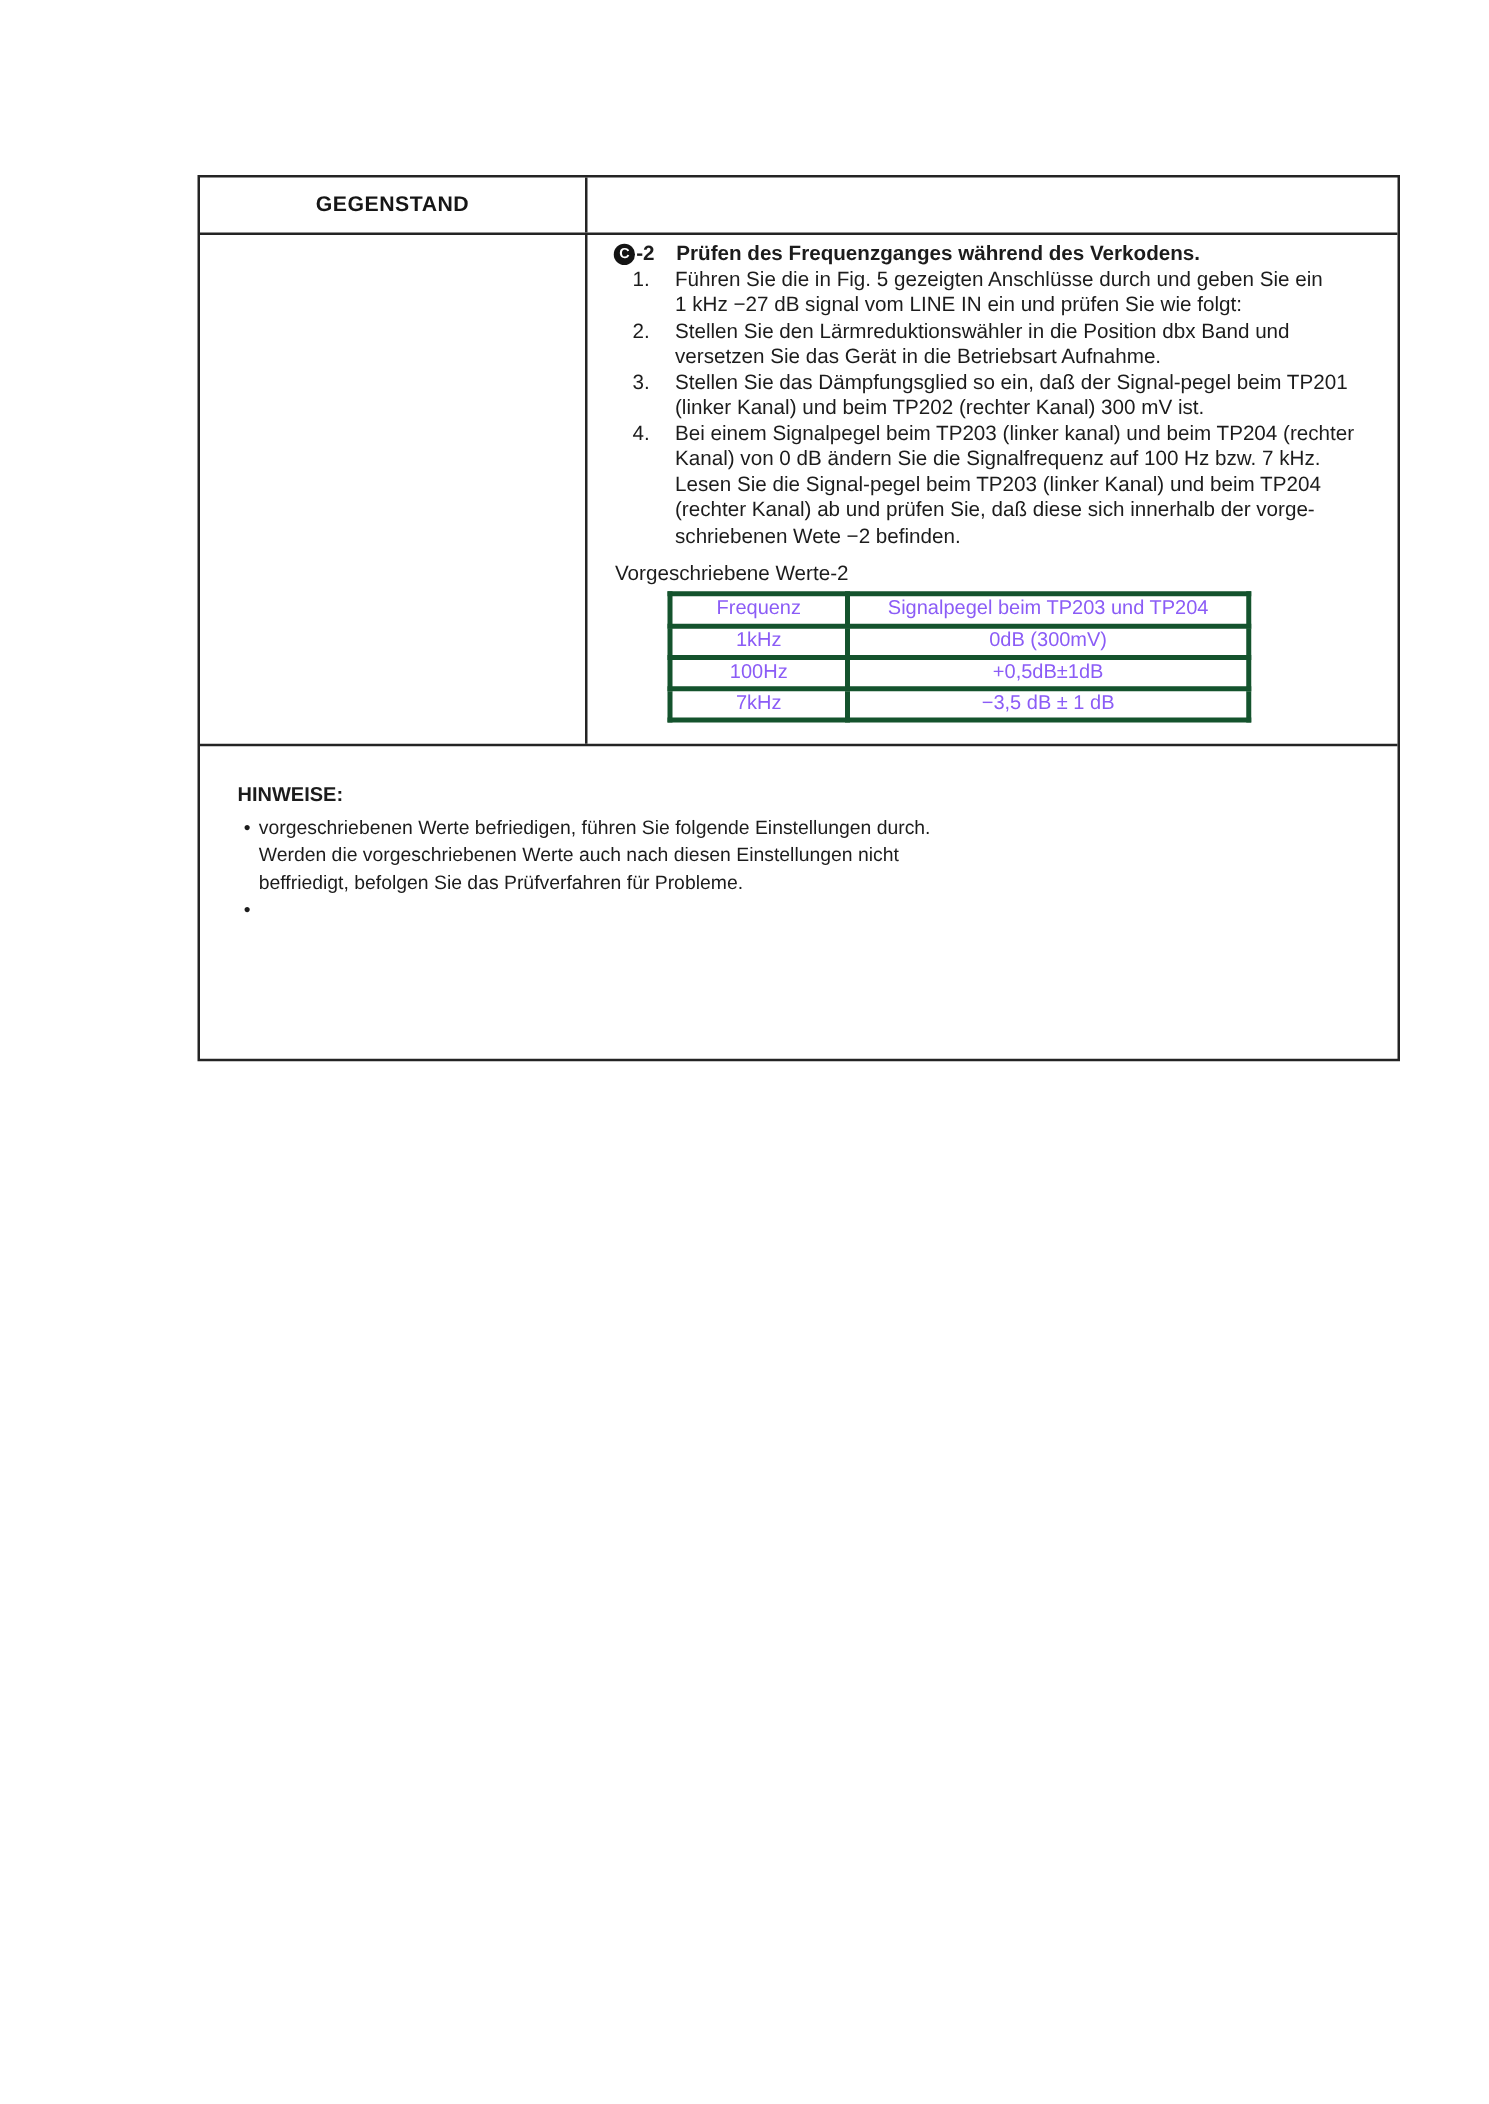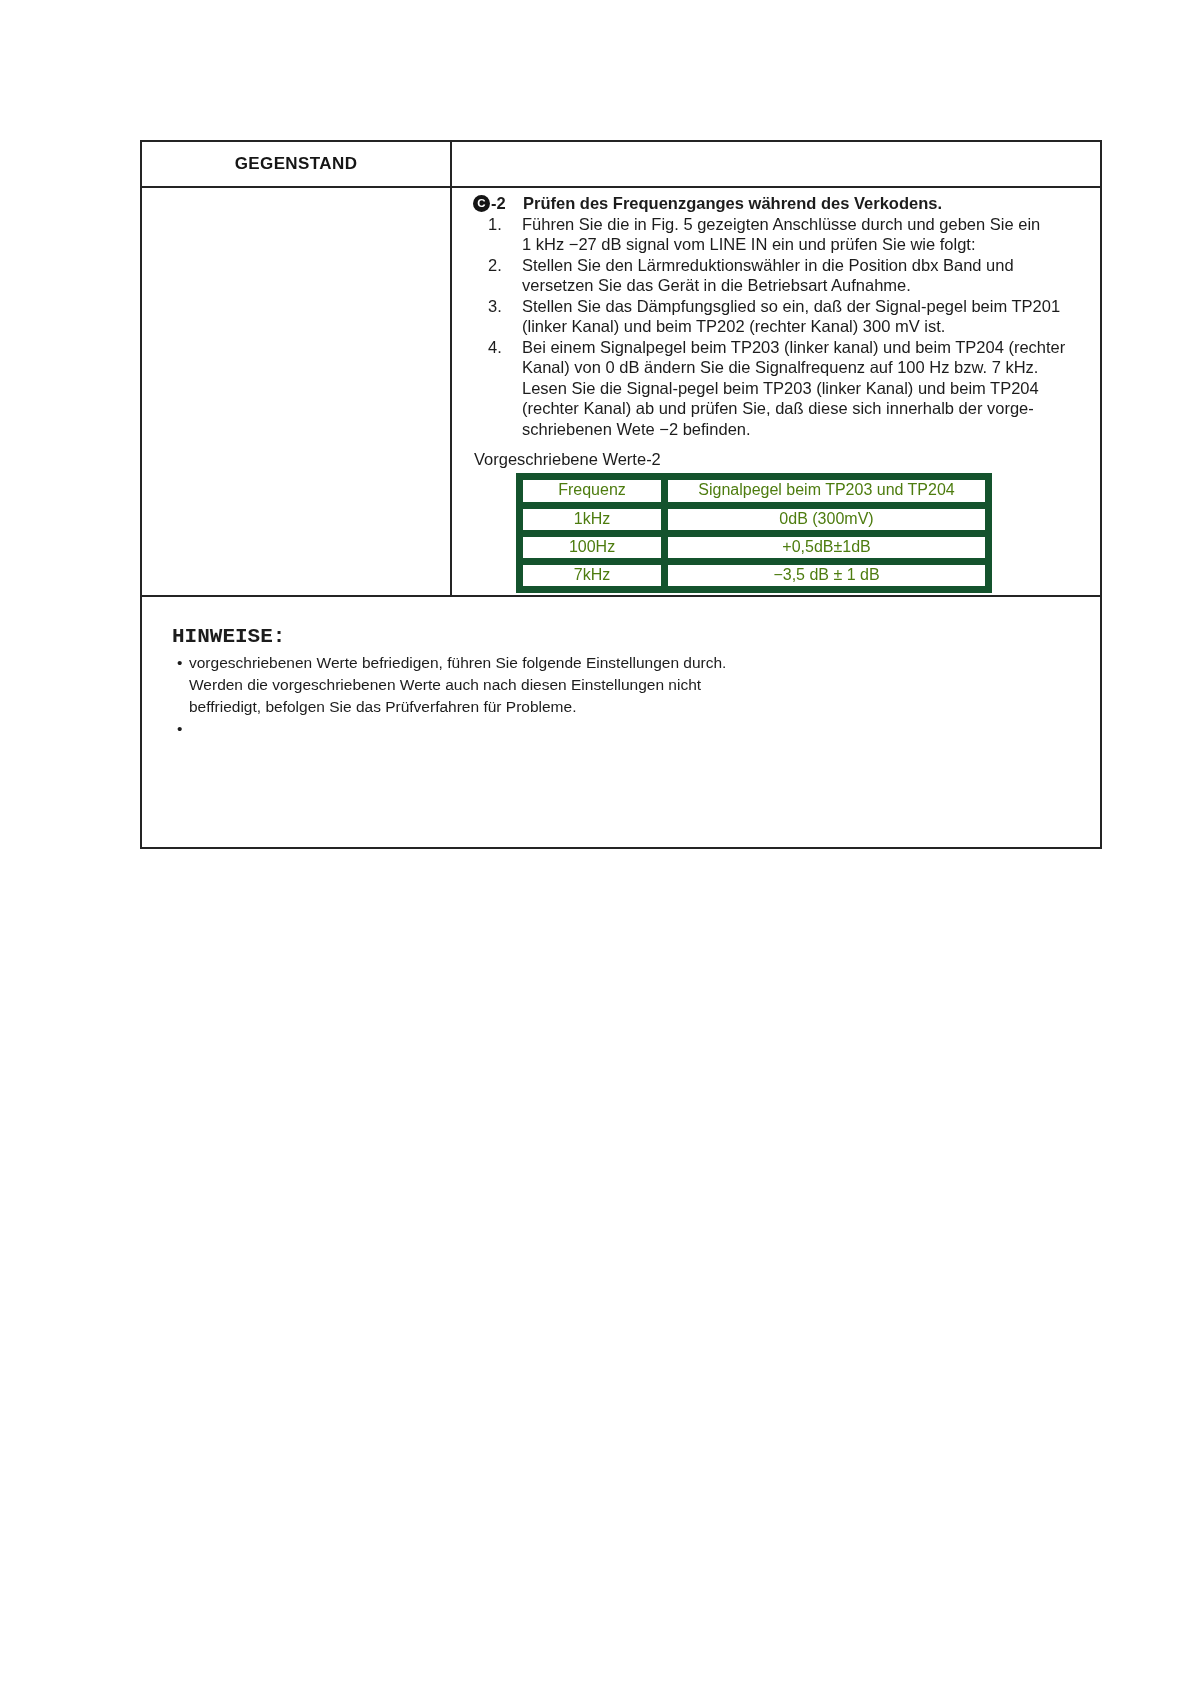--- a/index.html
+++ b/index.html
@@ -5,21 +5,21 @@
   html, body { margin:0; padding:0; }
   body {
     width:1191px; height:1683px;
     background:#ffffff;
     font-family:"Liberation Sans", "DejaVu Sans", sans-serif;
     color:#1a1a1a;
     position:relative;
     overflow:hidden;
   }
   .doc-box {
-    position:absolute; left:140px; top:140px;
+    position:absolute; left:158px; top:140px;
     width:962px; height:709px;
     border:2px solid #242424;
     box-sizing:border-box;
     background:#ffffff;
   }
   
   .header-row { display:flex; height:44px; border-bottom:2px solid #242424; }
   .header-cell {
     display:flex; align-items:center; justify-content:center;
     font-weight:bold; font-size:17px; letter-spacing:0.4px; color:#161616;
@@ -43,31 +43,31 @@
   .c2-num { margin-left:1px; font-size:16.5px; }
   .c2-title { white-space:pre; }
   
   .step { display:flex; padding-left:36px; }
   .step-num { width:34px; flex:none; }
   .step-text { white-space:pre; }
   
   .values-label { margin:10px 0 0 22px; }
   table.vals { border-collapse:collapse; margin:3px 0 0 64px; table-layout:fixed; }
   table.vals th, table.vals td {
-    border:7px solid #14532d;
-    font-weight:normal; font-size:16px; color:#4d7c0f;
+    border:4px solid #14532d;
+    font-weight:normal; font-size:16px; color:#8b5cf6;
     text-align:center; vertical-align:middle; padding:0;
   }
   table.vals th { height:22px; }
   table.vals td { height:21px; }
   .col-freq { width:138px; }
   .col-level { width:317px; }
   
   .notes { padding:29px 0 0 30px; font-size:15.5px; line-height:22px; color:#1c1c1c; }
-  .notes-title { font-weight:bold; font-size:21px; line-height:21px; margin-bottom:5px;font-family:Liberation Mono, monospace; }
+  .notes-title { font-weight:bold; font-size:16px; line-height:21px; margin-bottom:5px; }
   .bullet { display:flex; margin-left:5px; }
   .bullet-dot { width:12px; flex:none; }
   .bullet-body { }
   .bullet-line1 { white-space:pre; }
   .bullet-rest { white-space:pre; }
   .nbadge {
     width:16px; height:16px; border-radius:50%;
     background:#141414; color:#ffffff;
     font-size:10.5px; font-weight:bold; line-height:1;
     display:inline-flex; align-items:center; justify-content:center;

